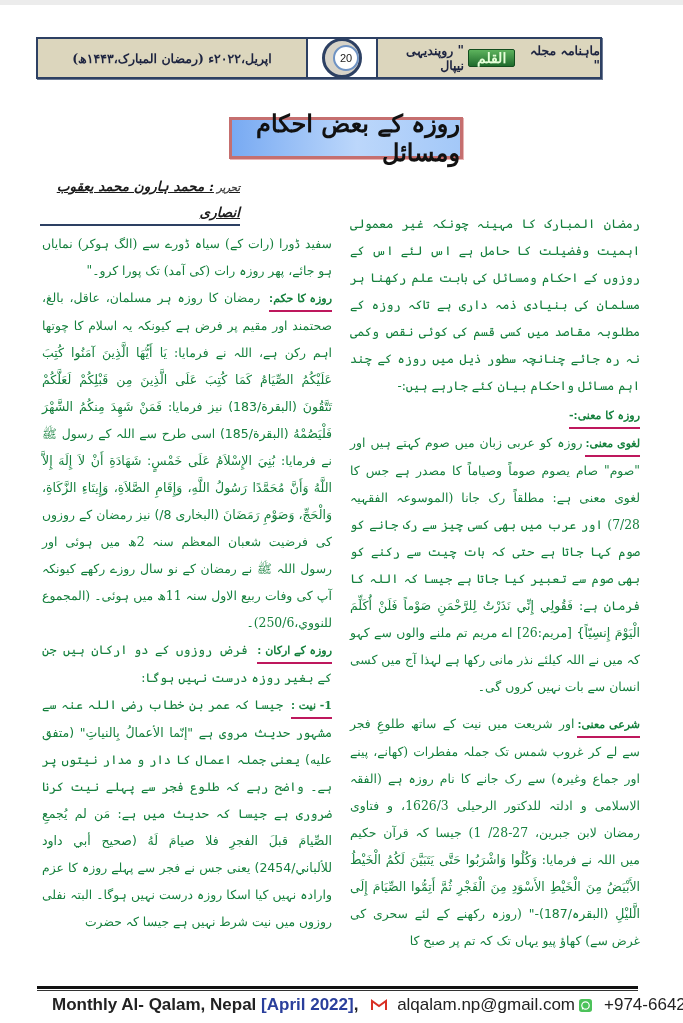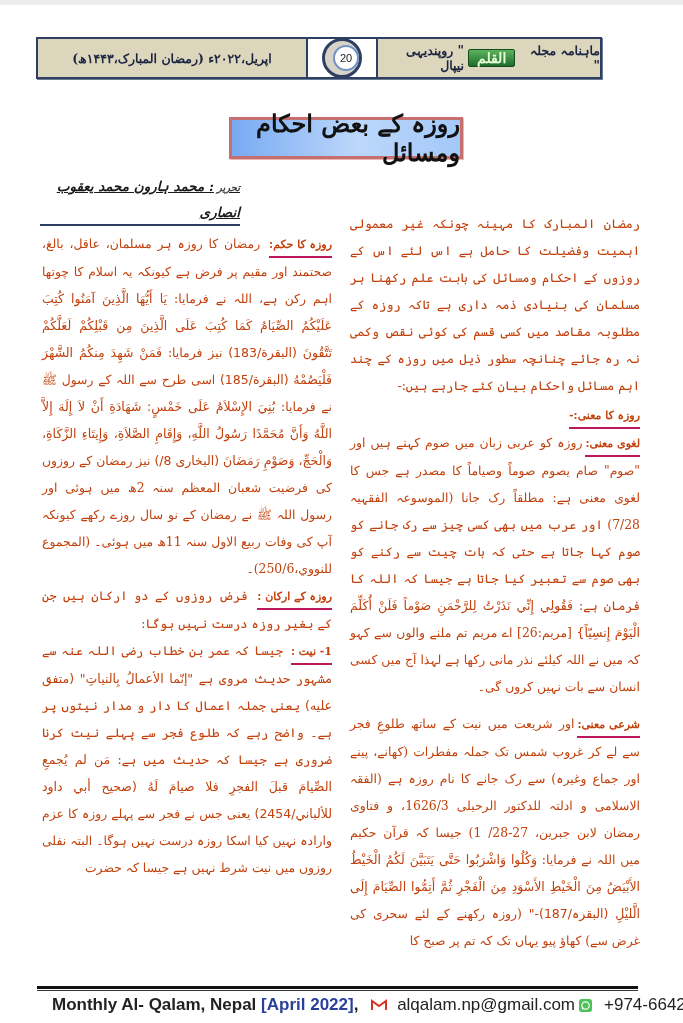--- a/index.html
+++ b/index.html
@@ -44,21 +44,21 @@
     border: 3px solid #c56f6f; box-sizing: border-box;
     background: linear-gradient(90deg, #78aaf2 0%, #bcd7fb 55%, #a3c8f8 100%);
     display: flex; align-items: center; justify-content: center;
     font-family: "DejaVu Serif", serif; font-weight: bold; font-size: 24px; color: #111; direction: rtl;
     box-shadow: 1px 1px 0 #e9b5b5;
   }
 
   
   .col {
     position: absolute; direction: rtl; text-align: justify;
-    font-family: "DejaVu Serif", serif; font-size: 12.4px; line-height: 27px; color: #c2410c;
+    font-family: "DejaVu Serif", serif; font-size: 12.4px; line-height: 27px; color: #15803d;
   }
   .col.right { left: 350px; top: 210px; width: 290px; }
   .col.left { left: 42px; top: 208px; width: 290px; }
   .col p { margin: 0; }
   .arabic { font-family: "DejaVu Sans", sans-serif; font-size: 12.5px; }
   .heading {
     font-weight: bold; font-size: 11px; display: inline-block;
     border-bottom: 2px solid #be185d; line-height: 22px; margin-left: 3px;
   }
   .heading-line { text-align: right; margin-top: 2px; }
@@ -122,20 +122,21 @@
   <div class="gap"></div>
   <p>
     <span class="heading">شرعی معنی:</span><span>اور شریعت میں نیت کے ساتھ طلوعِ فجر سے لے کر غروب شمس تک جملہ مفطرات (کھانے، پینے اور جماع وغیرہ) سے رک جانے کا نام روزہ ہے (الفقہ الاسلامی و ادلتہ للدکتور الرحیلی 1626/3، و فتاوی رمضان لابن جبرین، 27-28/ 1) جیسا کہ قرآن حکیم میں اللہ نے فرمایا:</span>
     <span class="arabic">وَكُلُوا وَاشْرَبُوا حَتَّى يَتَبَيَّنَ لَكُمُ الْخَيْطُ الأَبْيَضُ مِنَ الْخَيْطِ الأَسْوَدِ مِنَ الْفَجْرِ ثُمَّ أَتِمُّوا الصِّيَامَ إِلَى الَّليْلِ (البقرہ/187)-"</span>
     <span>(روزہ رکھنے کے لئے سحری کی غرض سے) کھاؤ پیو یہاں تک کہ تم پر صبح کا</span>
   </p>
 </div>
 
 <div class="col left">
   <div style="height:22px"></div>
+  <p>سفید ڈورا (رات کے) سیاہ ڈورے سے (الگ ہوکر) نمایاں ہو جائے، پھر روزہ رات (کی آمد) تک پورا کرو۔"</p>
   <p>
     <span class="heading">روزہ کا حکم:</span>
     <span>رمضان کا روزہ ہر مسلمان، عاقل، بالغ، صحتمند اور مقیم پر فرض ہے کیونکہ یہ اسلام کا چوتھا اہم رکن ہے، اللہ نے فرمایا:</span>
     <span class="arabic">يَا أَيُّهَا الَّذِينَ آمَنُوا كُتِبَ عَلَيْكُمُ الصِّيَامُ كَمَا كُتِبَ عَلَى الَّذِينَ مِن قَبْلِكُمْ لَعَلَّكُمْ تَتَّقُونَ (البقرة/183)</span>
     <span>نیز فرمایا:</span>
     <span class="arabic">فَمَنْ شَهِدَ مِنكُمُ الشَّهْرَ فَلْيَصُمْهُ (البقرة/185)</span>
     <span>اسی طرح سے اللہ کے رسول ﷺ نے فرمایا:</span>
     <span class="arabic">بُنِيَ الإِسْلاَمُ عَلَى خَمْسٍ: شَهَادَةِ أَنْ لاَ إِلَهَ إِلاَّ اللَّهُ وَأَنَّ مُحَمَّدًا رَسُولُ اللَّهِ، وَإِقَامِ الصَّلاَةِ، وَإِيتَاءِ الزَّكَاةِ، وَالْحَجِّ، وَصَوْمِ رَمَضَانَ (البخاری 8/)</span>
     <span>نیز رمضان کے روزوں کی فرضیت شعبان المعظم سنہ 2ھ میں ہوئی اور رسول اللہ ﷺ نے رمضان کے نو سال روزے رکھے کیونکہ آپ کی وفات ربیع الاول سنہ 11ھ میں ہوئی۔ (المجموع للنووي،250/6)۔</span>
   </p>

